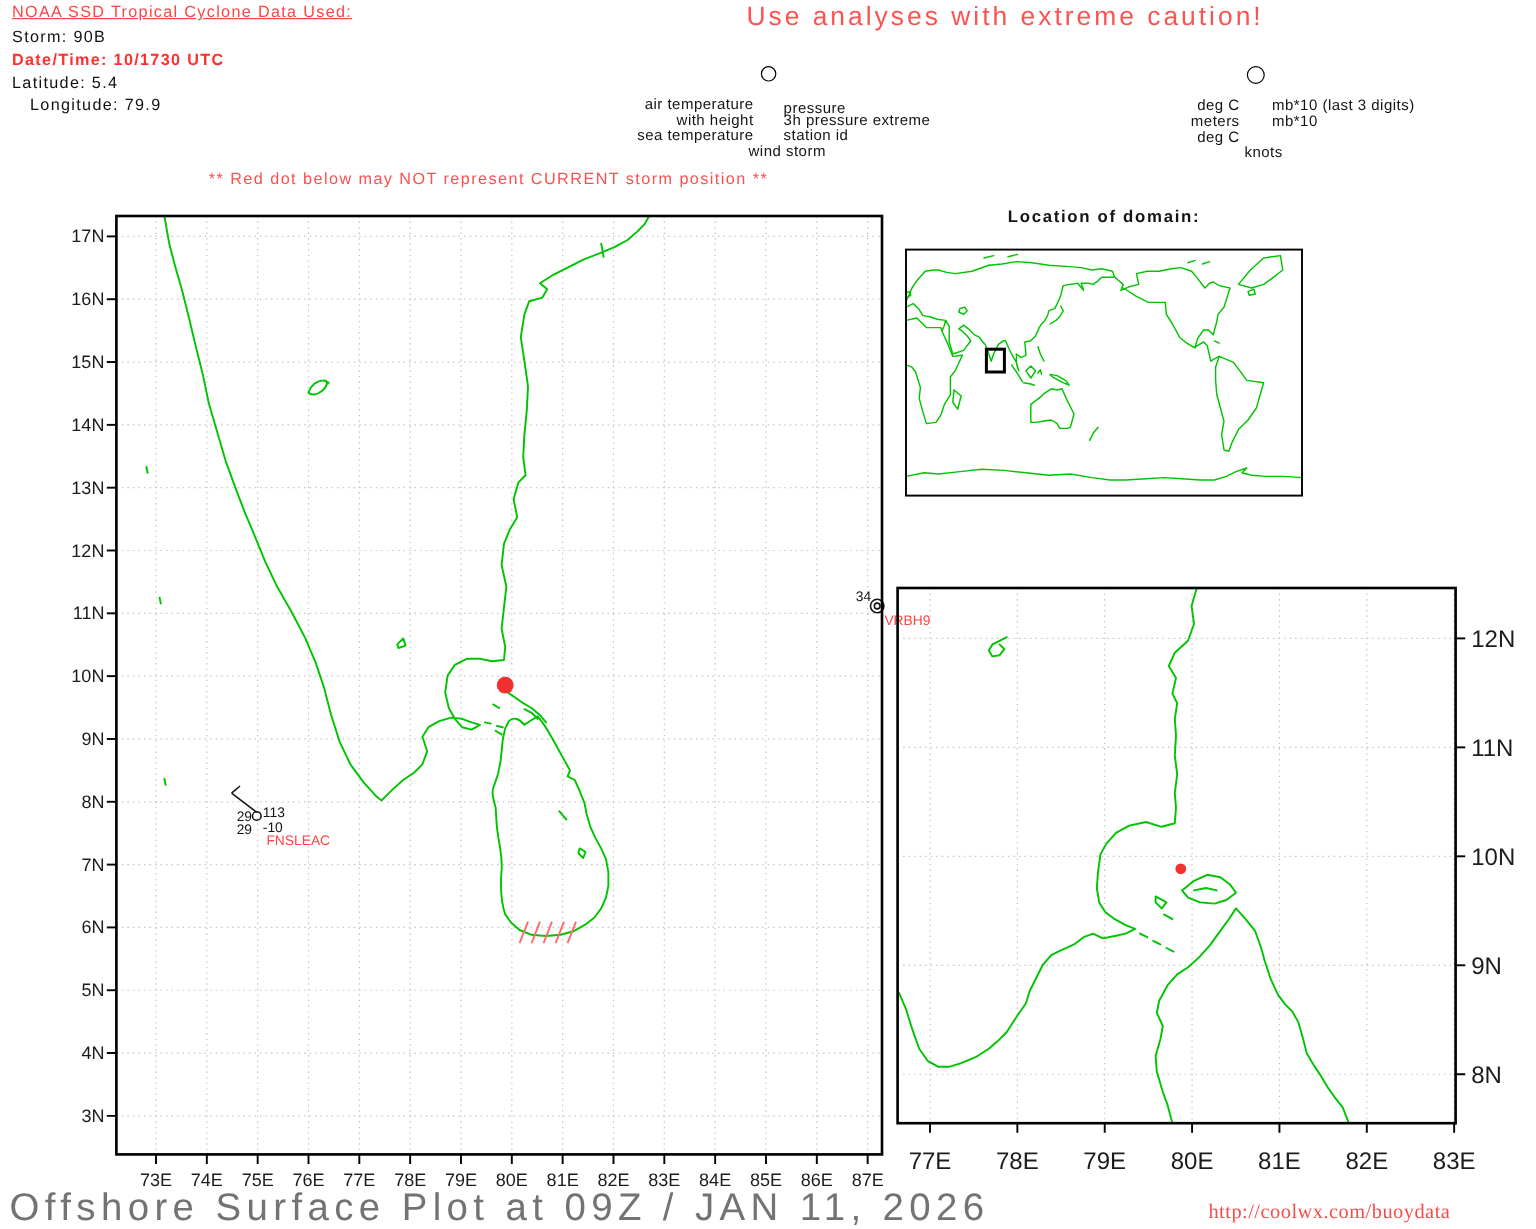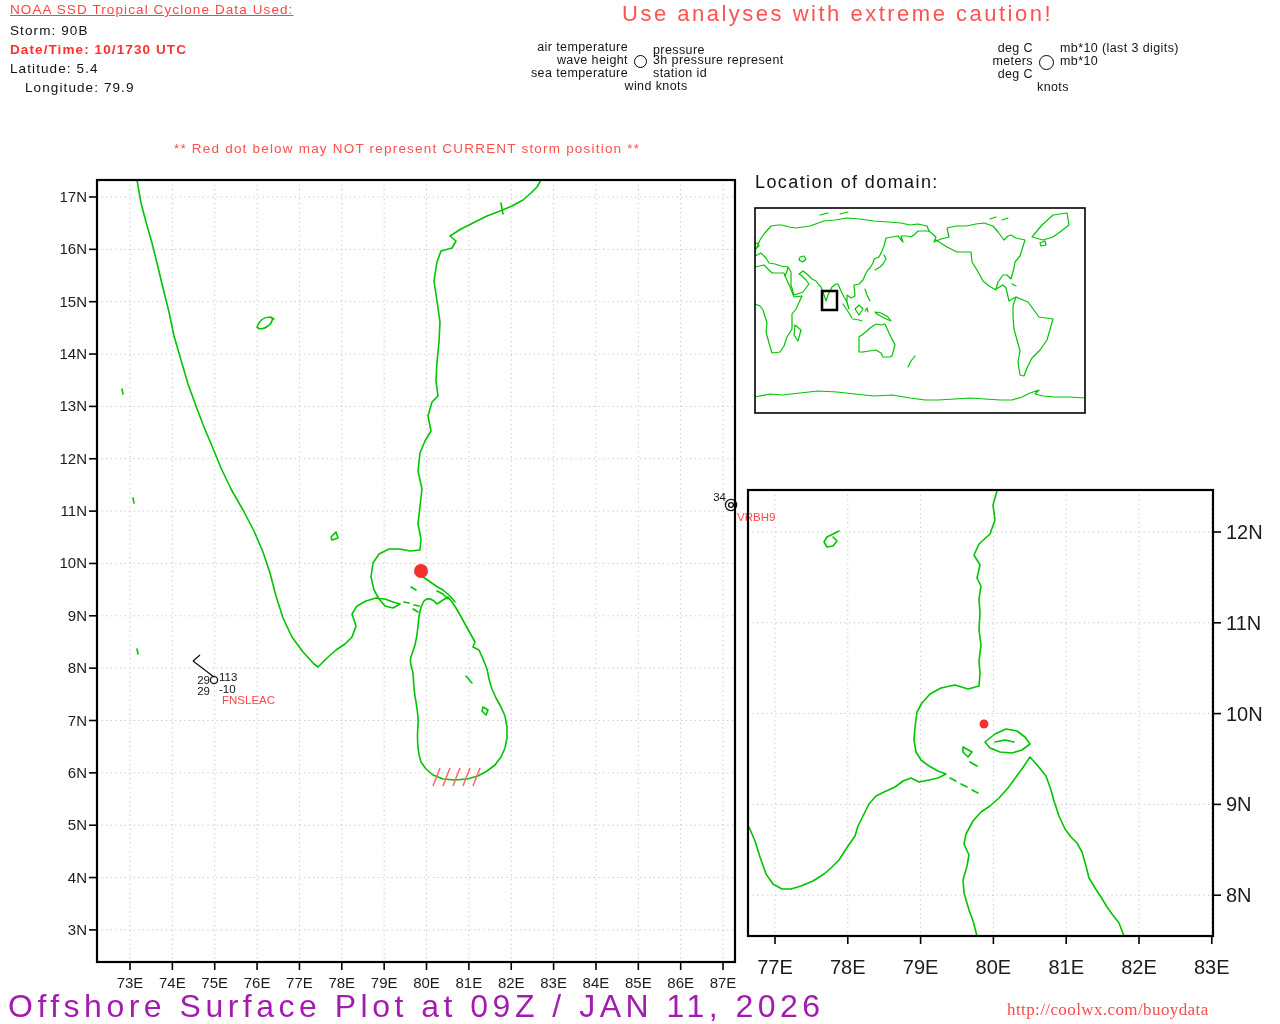--- a/index.html
+++ b/index.html
@@ -5,26 +5,26 @@
   html,body{margin:0;padding:0;background:#fff;}
   .page{position:relative;width:1280px;height:1024px;background:#ffffff;overflow:hidden;
         font-family:"Liberation Sans",sans-serif;color:#111;}
   .t{position:absolute;white-space:pre;line-height:1.05;}
   .hdr-line{font-size:13.5px;letter-spacing:1.1px;}
   .red{color:#fb4545;}
   .red-strong{color:#ff2f2f;}
   .bold{font-weight:bold;text-align:center;}
   .caution{font-size:22px;letter-spacing:2.5px;color:#fb5252;text-align:right;}
   .warn{font-size:13.5px;letter-spacing:1.2px;color:#fb5050;text-align:right;}
-  .leg{font-size:12.5px;letter-spacing:0.4px;color:#141414;}
+  .leg{font-size:12.5px;letter-spacing:0.4px;color:#141414;margin-top:40px;}
   .leg-r{text-align:right;}
   .leg-c{text-align:center;}
   .circ{position:absolute;border:1.6px solid #000;border-radius:50%;background:#fff;}
-  .domain-title{font-size:18px;letter-spacing:1.4px;color:#141414;}
-  .footer-title{font-size:32px;font-weight:300;letter-spacing:4.5px;color:#a21caf;}
+  .domain-title{font-size:14px;letter-spacing:1.4px;color:#141414;text-align:center;font-weight:bold;}
+  .footer-title{font-size:32px;font-weight:300;letter-spacing:4.5px;color:#737373;}
   .footer-url{font-size:17px;letter-spacing:0.4px;color:#f94b4b;}
   svg{position:absolute;left:0;top:0;}
   .frame{fill:none;stroke:#000;stroke-width:2.2;}
   .frame-thin{fill:none;stroke:#000;stroke-width:1.6;}
   .grid{stroke:#c3c3c3;stroke-width:1;stroke-dasharray:1.2 3.4;fill:none;}
   .tick{stroke:#000;stroke-width:1.6;}
   .coast{stroke:#00c400;stroke-width:1.6;fill:none;stroke-linejoin:round;stroke-linecap:round;}
   .coast-w{stroke:#00c400;stroke-width:1.2;fill:none;stroke-linejoin:round;stroke-linecap:round;}
   .axlbl{font-family:"Liberation Sans",sans-serif;font-size:15px;fill:#1c1c1c;}
   .axlbl-lg{font-family:"Liberation Sans",sans-serif;font-size:20px;fill:#1c1c1c;}
@@ -42,26 +42,26 @@
   <div class="t hdr-line red" style="left:10px;top:3px;text-decoration:underline;">NOAA SSD Tropical Cyclone Data Used:</div>
   <div class="t hdr-line" style="left:10px;top:24px;">Storm: 90B</div>
   <div class="t hdr-line red-strong bold" style="left:10px;top:43px;">Date/Time: 10/1730 UTC</div>
   <div class="t hdr-line" style="left:10px;top:62px;">Latitude: 5.4</div>
   <div class="t hdr-line" style="left:25px;top:81px;">Longitude: 79.9</div>
 
   <div class="t caution" style="left:622px;top:2px;">Use analyses with extreme caution!</div>
 
   <div class="t leg leg-r" style="left:495px;top:41px;width:133px;">air temperature</div>
   <div class="t leg" style="left:653px;top:44px;">pressure</div>
-  <div class="t leg leg-r" style="left:495px;top:54px;width:133px;">wave height</div>
+  <div class="t leg leg-r" style="left:495px;top:54px;width:133px;">with height</div>
   <div class="circ" style="left:634px;top:55px;width:11px;height:11px;"></div>
-  <div class="t leg" style="left:653px;top:54px;">3h pressure represent</div>
+  <div class="t leg" style="left:653px;top:54px;">3h pressure extreme</div>
   <div class="t leg leg-r" style="left:495px;top:67px;width:133px;">sea temperature</div>
   <div class="t leg" style="left:653px;top:67px;">station id</div>
-  <div class="t leg leg-c" style="left:606px;top:80px;width:100px;">wind knots</div>
+  <div class="t leg leg-c" style="left:606px;top:80px;width:100px;">wind storm</div>
 
   <div class="t leg leg-r" style="left:960px;top:42px;width:73px;">deg C</div>
   <div class="t leg" style="left:1060px;top:42px;">mb*10 (last 3 digits)</div>
   <div class="t leg leg-r" style="left:960px;top:55px;width:73px;">meters</div>
   <div class="circ" style="left:1039px;top:55px;width:13px;height:13px;"></div>
   <div class="t leg" style="left:1060px;top:55px;">mb*10</div>
   <div class="t leg leg-r" style="left:960px;top:68px;width:73px;">deg C</div>
   <div class="t leg" style="left:1037px;top:81px;">knots</div>
 
   <div class="t warn" style="left:174px;top:142px;">** Red dot below may NOT represent CURRENT storm position **</div>

